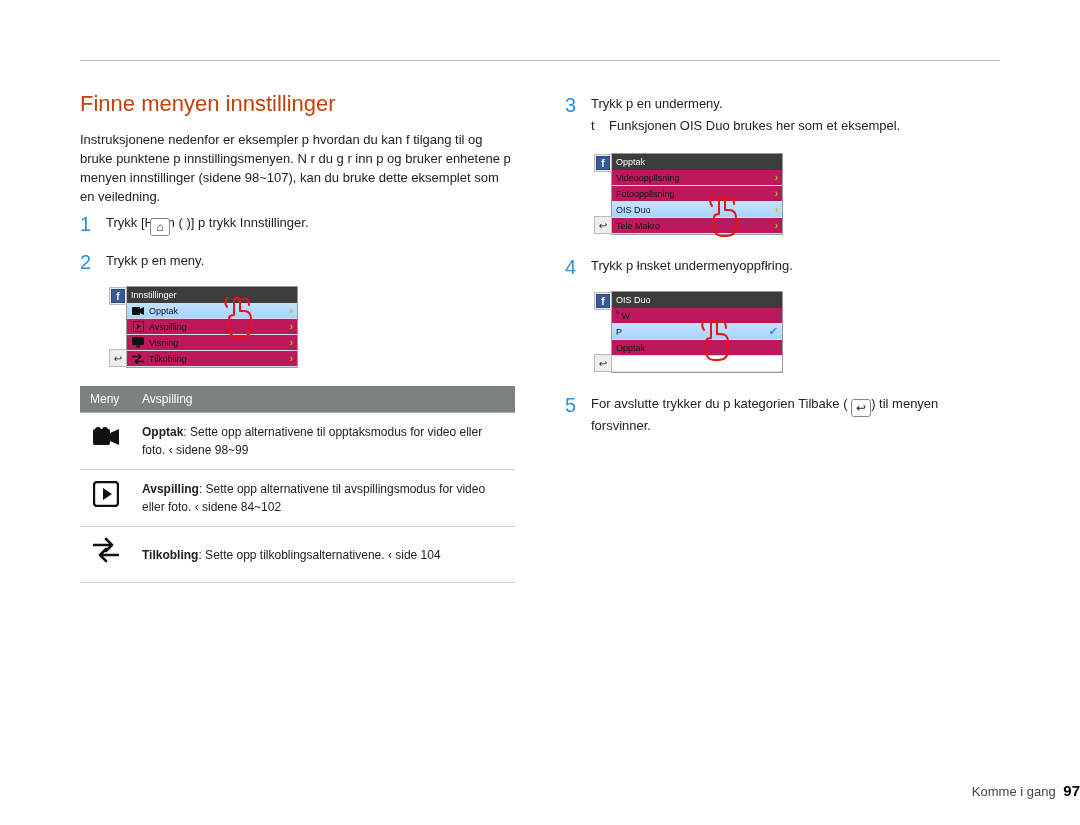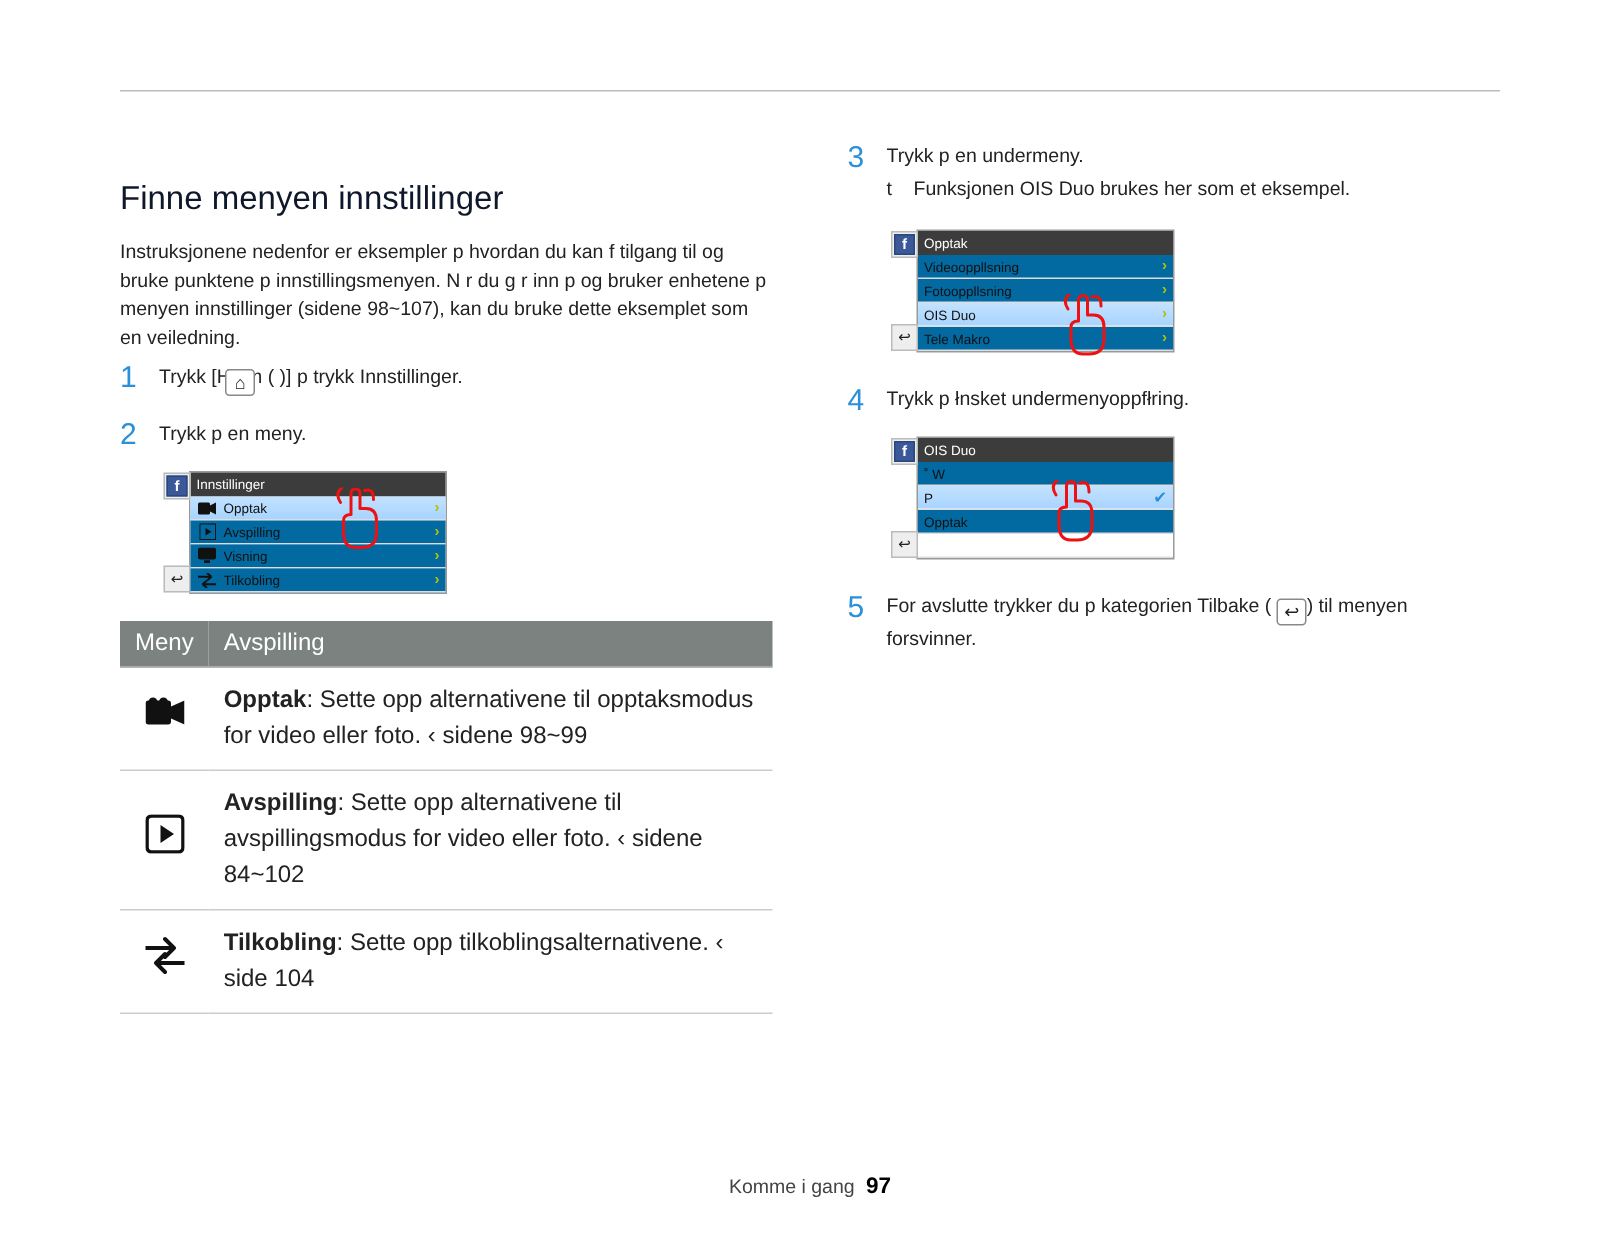--- a/index.html
+++ b/index.html
@@ -22,25 +22,24 @@
   }
   .columns {
     display: flex;
     gap: 50px;
   }
   .col {
     flex: 1;
     min-width: 0;
   }
   h1.section-title {
-    color: #0f172a;
+    color: #c2410c;
     font-weight: 400;
     font-size: 22px;
     margin-bottom: 14px;
-    margin-top: 28px;
   }
   p.intro {
     line-height: 1.45;
     margin-bottom: 4px;
   }
   .step {
     display: flex;
     gap: 10px;
     margin-bottom: 10px;
     line-height: 1.4;
@@ -94,21 +93,21 @@
     line-height: 10px;
   }
   .lcd-header .title { font-size: 9px; }
   .lcd-body {
     position: relative;
   }
   .lcd-row {
     display: flex;
     align-items: center;
     height: 16px;
-    background: #0369a1;
+    background: #be185d;
     border-bottom: 1px solid #ddd;
     padding: 0 4px;
   }
   .lcd-row.highlight {
     background: linear-gradient(#c3e2ff,#a8d4ff);
   }
   .lcd-row .row-icon {
     width: 14px;
     display: inline-flex;
     justify-content: center;
@@ -151,21 +150,21 @@
   .tap-hand {
     position: absolute;
     pointer-events: none;
   }
   .tap-hand svg { display: block; }
   
   table.meny {
     width: 100%;
     border-collapse: collapse;
     margin-top: 8px;
-    font-size: 16px;
+    font-size: 12px;
   }
   table.meny th {
     background: #7b8280;
     color: #fff;
     font-weight: 400;
     text-align: left;
     padding: 6px 10px;
     border-bottom: 1px solid #aaa;
   }
   table.meny th:first-child { width: 52px; }
@@ -192,21 +191,21 @@
     text-align: center;
     line-height: 16px;
     font-size: 12px;
   }
   
   .footer {
     position: absolute;
     bottom: 26px;
     left: 0;
     width: 1080px;
-    text-align: center;
+    text-align: right;
     font-size: 13px;
     color: #444;
   }
   .footer .pn { font-weight: bold; color: #000; font-size: 15px; margin-left: 4px;}
 </style>
 </head>
 <body>
 
 <div class="page">
   <hr class="top-rule">

